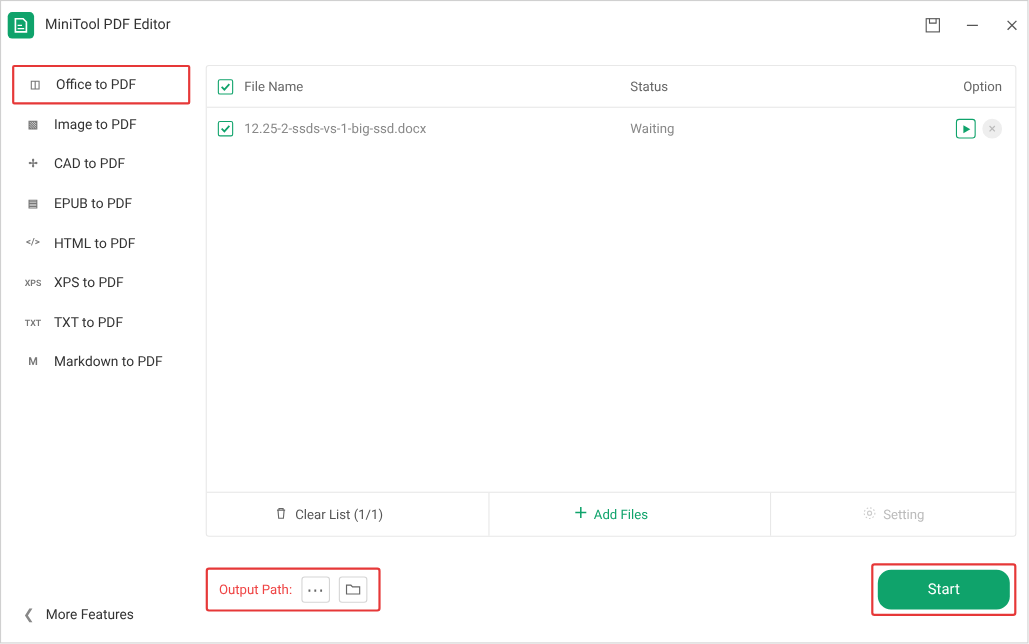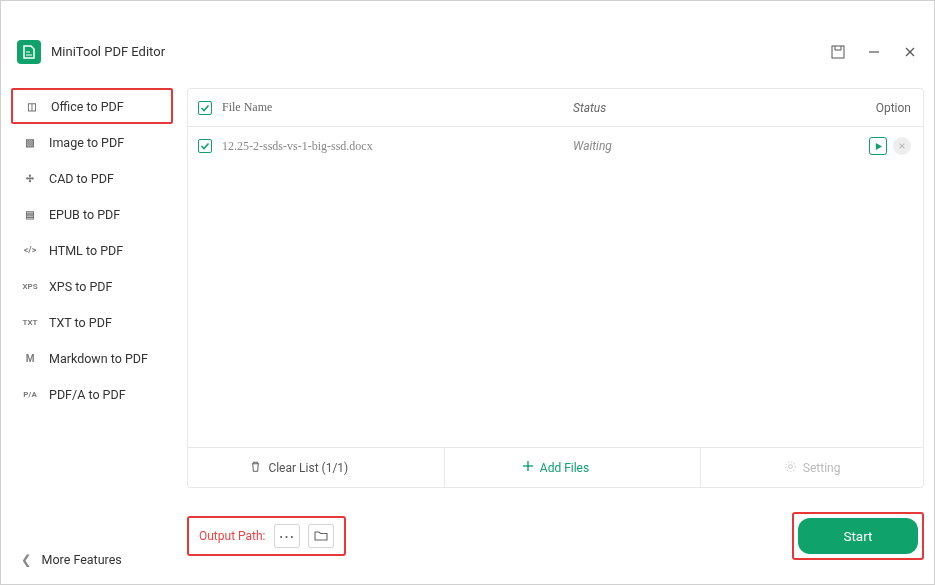--- a/index.html
+++ b/index.html
@@ -1,18 +1,18 @@
 <!DOCTYPE html>
 <html><head>
   <meta charset="utf-8">
   <style>
     * { margin: 0; padding: 0; box-sizing: border-box; font-family: -apple-system, BlinkMacSystemFont, "Segoe UI", Roboto, sans-serif; }
     body { width: 935px; height: 585px; background: #fff; border: 1px solid #d0d0d0; display: flex; flex-direction: column; }
     
-    .titlebar { height: 44px; display: flex; align-items: center; padding: 0 16px; border-bottom: 1px solid transparent; margin-top: 29px; }
+    .titlebar { height: 44px; display: flex; align-items: center; padding: 0 6px; border-bottom: 1px solid transparent; }
     .logo { width: 24px; height: 24px; background: #0fa36b; border-radius: 4px; display: flex; align-items: center; justify-content: center; margin-right: 10px; }
     .logo svg { width: 16px; height: 16px; }
     .title { font-size: 13px; color: #333; flex: 1; }
     .window-controls { display: flex; gap: 20px; align-items: center; }
     .win-btn { width: 16px; height: 16px; display: flex; align-items: center; justify-content: center; cursor: pointer; color: #555; }
     
     .main-area { flex: 1; display: flex; }
     
     .sidebar { width: 180px; padding-top: 14px; display: flex; flex-direction: column; }
     .sidebar-list { flex: 1; }
@@ -20,22 +20,22 @@
     .sidebar-item .icon { width: 18px; margin-right: 10px; color: #777; font-size: 10px; font-weight: 600; display: flex; align-items: center; justify-content: center; }
     .sidebar-item.active { border: 2px solid #e63838; border-radius: 2px; margin: 0 8px 0 10px; padding-left: 10px; }
     .more-features { height: 50px; display: flex; align-items: center; padding-left: 20px; font-size: 12.5px; color: #333; cursor: pointer; }
     .more-features .chev { margin-right: 10px; color: #888; }
     
     .content { flex: 1; display: flex; flex-direction: column; padding: 14px 10px 24px 6px; }
     
     .file-table { flex: 1; border: 1px solid #e8e8e8; border-radius: 3px; display: flex; flex-direction: column; }
     .table-header { height: 38px; display: flex; align-items: center; border-bottom: 1px solid #e8e8e8; padding-left: 10px; font-size: 12px; color: #666; }
     .col-check { width: 24px; display: flex; align-items: center; }
-    .col-name { flex: 1.3; font-family: Liberation Serif, serif; }
-    .col-status { flex: 1; font-style: italic; }
+    .col-name { flex: 1.3; }
+    .col-status { flex: 1; }
     .col-option { width: 80px; text-align: right; padding-right: 12px; }
     .checkbox { width: 14px; height: 14px; border: 1.5px solid #0fa36b; border-radius: 2px; display: flex; align-items: center; justify-content: center; cursor: pointer; }
     .checkbox svg { width: 10px; height: 10px; }
     .table-row { height: 38px; display: flex; align-items: center; padding-left: 10px; font-size: 12px; color: #888; }
     .table-rows { flex: 1; }
     .row-actions { display: flex; gap: 6px; align-items: center; justify-content: flex-end; padding-right: 12px; width: 80px; }
     .play-btn { width: 18px; height: 18px; border: 1.5px solid #0fa36b; border-radius: 3px; display:flex; align-items:center; justify-content:center; cursor:pointer; }
     .remove-btn { width: 18px; height: 18px; border-radius: 50%; background: #eee; display:flex; align-items:center; justify-content:center; cursor:pointer; color:#bbb; }
     
     .table-footer { height: 40px; border-top: 1px solid #e8e8e8; display: flex; gap: 34px; }
@@ -114,24 +114,20 @@
         <span class="icon" style="font-size:8px">XPS</span>
         <span>XPS to PDF</span>
       </div>
       <div class="sidebar-item">
         <span class="icon" style="font-size:8px">TXT</span>
         <span>TXT to PDF</span>
       </div>
       <div class="sidebar-item">
         <span class="icon">M</span>
         <span>Markdown to PDF</span>
-      </div>
-      <div class="sidebar-item">
-        <span class="icon" style="font-size:8px">P/A</span>
-        <span>PDF/A to PDF</span>
       </div>
     </div>
     <div class="more-features">
       <span class="chev">❮</span>
       <span>More Features</span>
     </div>
   </div>
 
   <div class="content">
     <div class="file-table">

